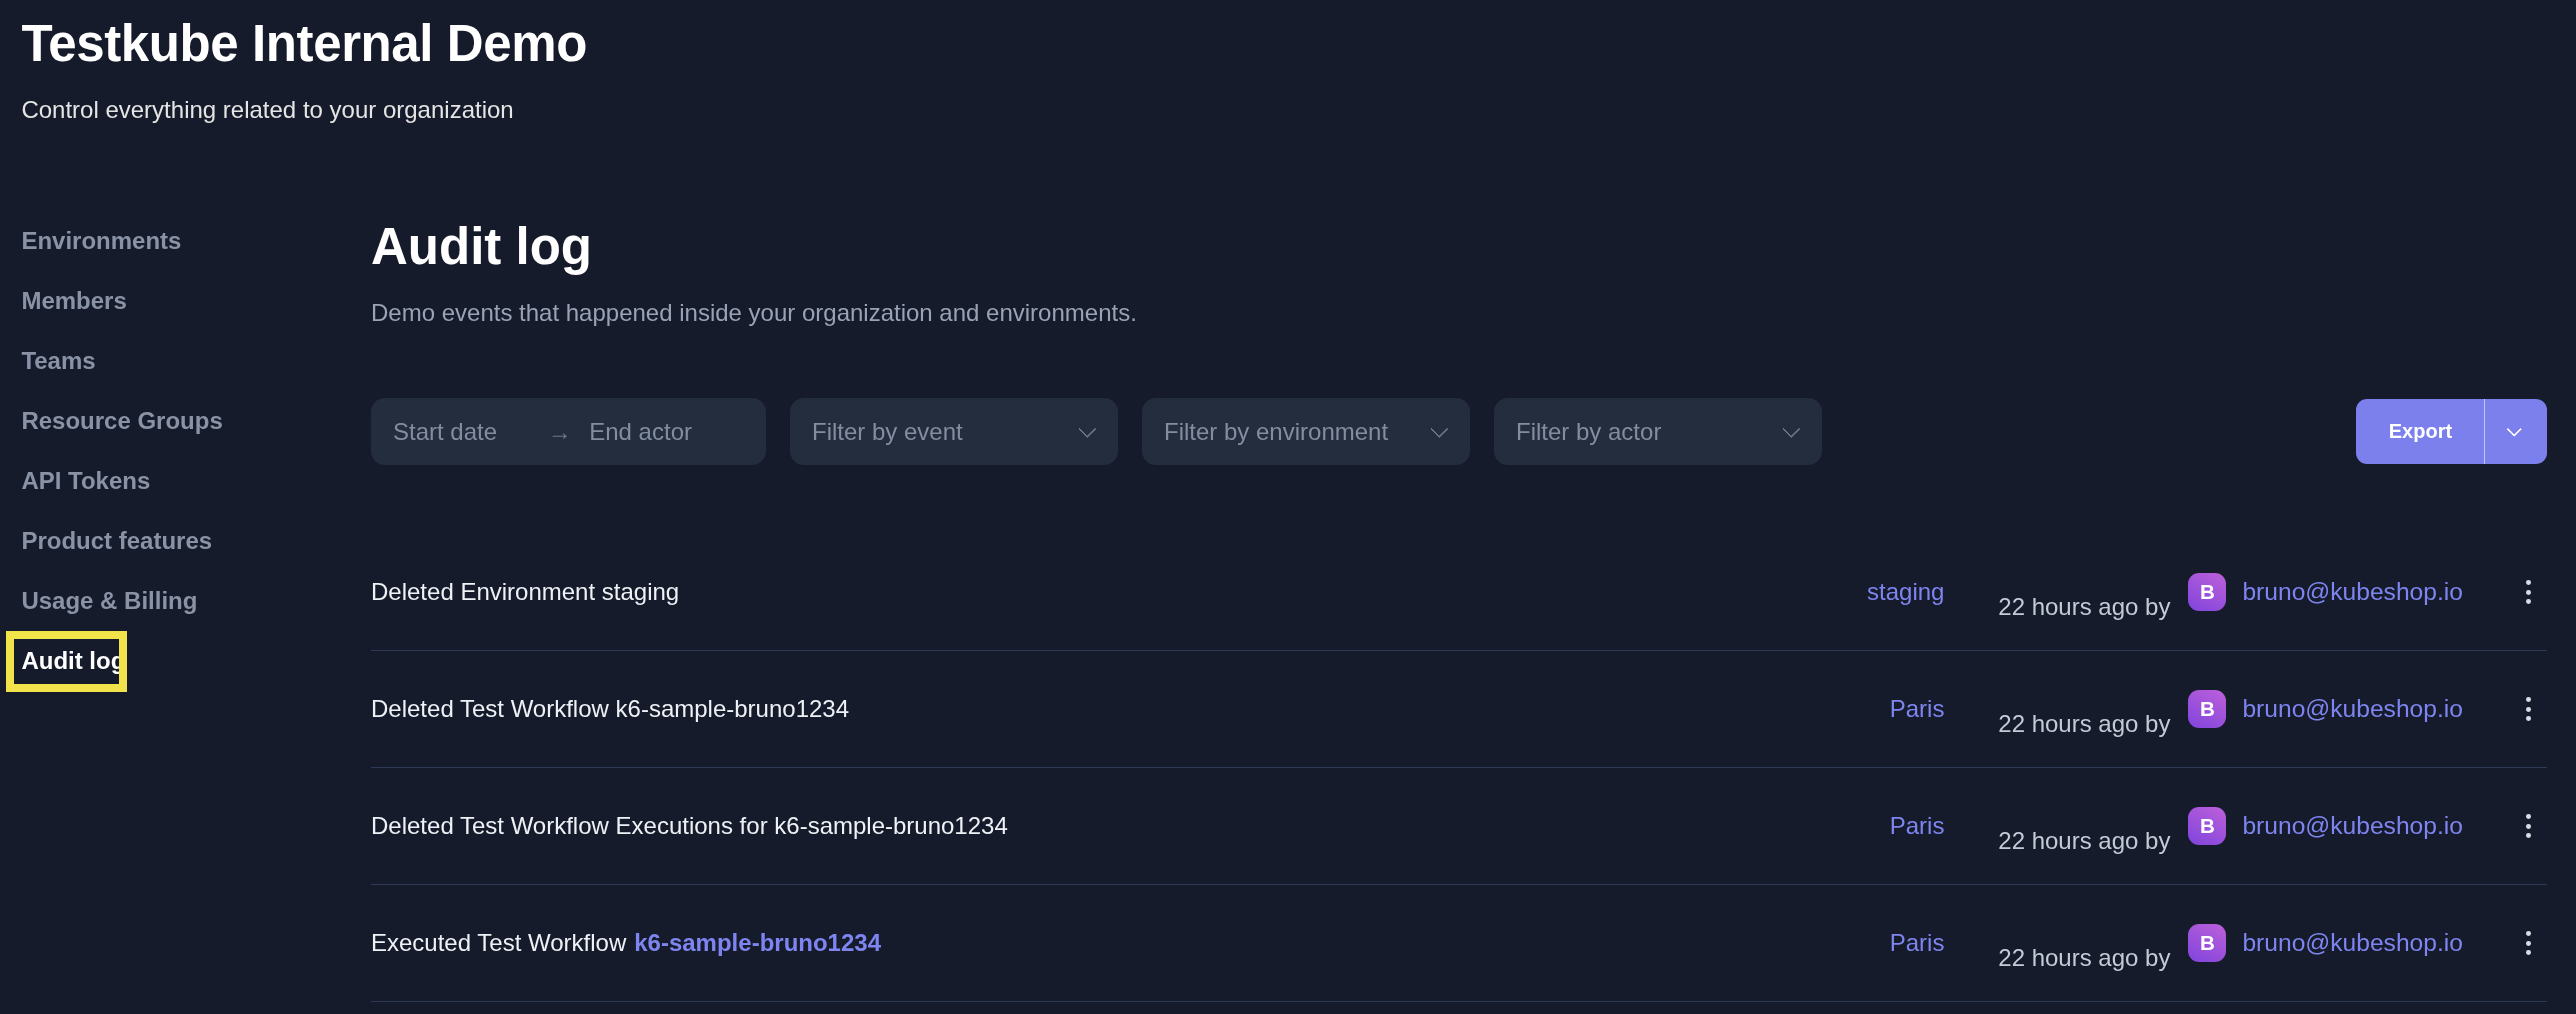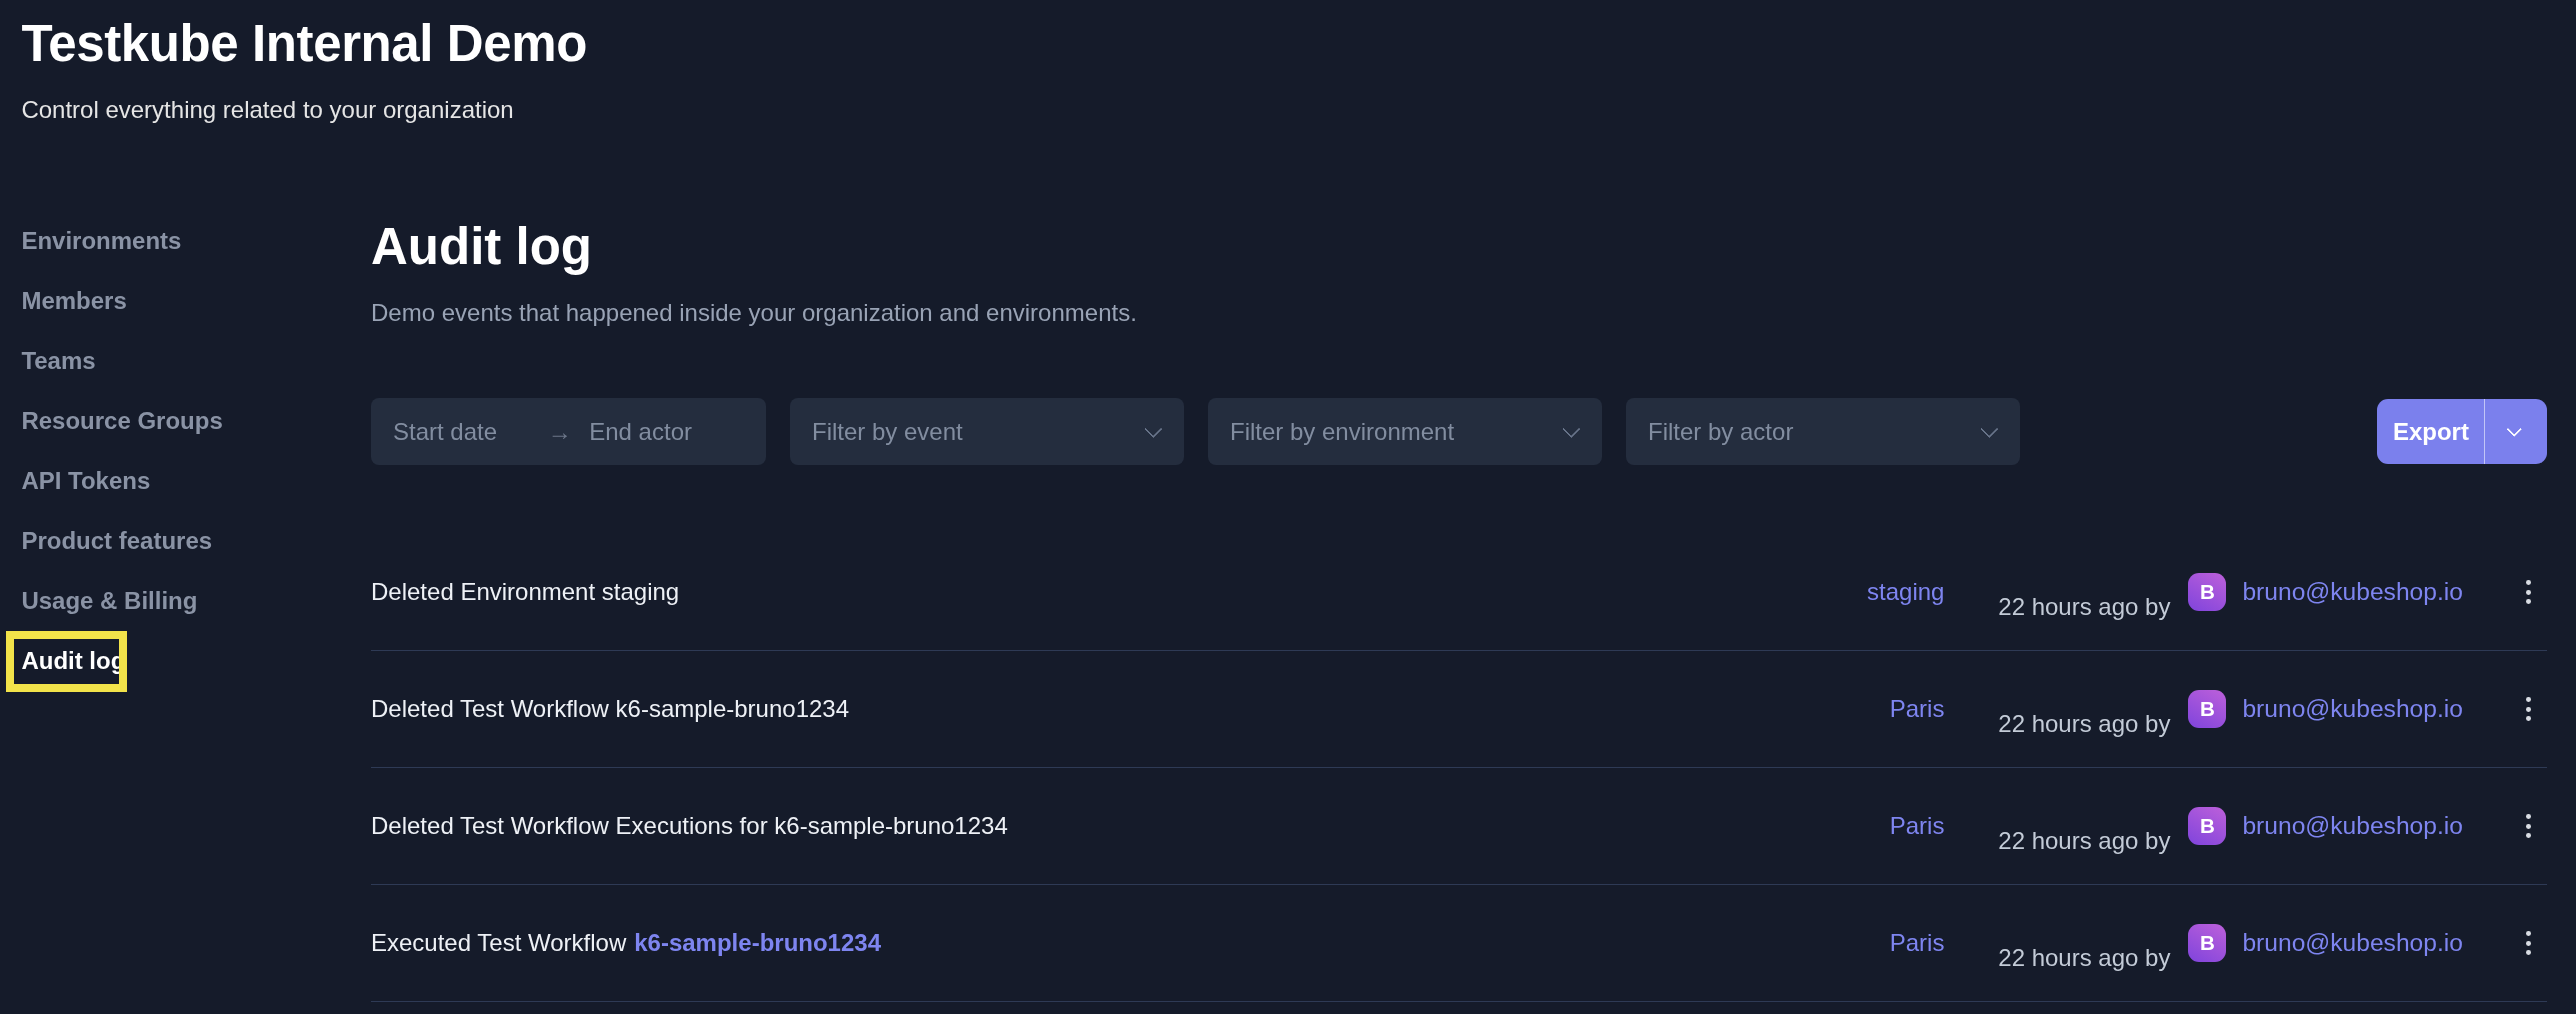--- a/index.html
+++ b/index.html
@@ -29,36 +29,36 @@
     display:block; position:absolute; left:5.6px; top:0; width:121px; height:61px;
     border:8px solid #f2e34a;
   }
 
   .main { flex:1; padding-right:28.6px; min-width:0; }
   h2 { margin:8px 0 0 0; font-size:51px; line-height:1.1; font-weight:700; color:#ffffff; }
   .desc { margin:24px 0 0 0; font-size:24px; color:#99a3b5; }
 
   
   .filters { display:flex; align-items:center; gap:24px; margin-top:71px; }
-  .fbox { height:67px; background:#242d3e; border-radius:8px; display:flex; align-items:center; }
+  .fbox { height:67px; background:#242d3e; border-radius:14px; display:flex; align-items:center; }
   .date-range { width:395px; padding:0 22px; }
-  .select { width:394px; padding:0 22px; justify-content:space-between; cursor:pointer;gap:36px; }
+  .select { width:328px; padding:0 22px; justify-content:space-between; cursor:pointer;gap:36px; }
   .ph { font-size:24px; color:#828da0; white-space:nowrap; }
   .date-range .ph { flex:1; }
   .date-range .ph.end { margin-left:17.5px; }
   .range-arrow { font-size:24px; color:#6c7689; flex:none; }
   .chev {
     width:12.7px; height:12.7px; flex:none;
     border-left:2.4px solid #68748a; border-bottom:2.4px solid #68748a;
     transform:rotate(-45deg) translateY(-3.2px); border-radius:0.8px;
   }
   .export { margin-left:auto; height:65px; display:flex; border-radius:11px; overflow:hidden; background:#7b80ed; flex:none; }
   .export-main {
-    width:108px; border:none; background:transparent; cursor:pointer;
-    font-family:"Liberation Sans", sans-serif; font-size:24px; font-weight:600; color:#ffffff;
+    width:129px; border:none; background:transparent; cursor:pointer;
+    font-family:"Liberation Sans", sans-serif; font-size:20px; font-weight:600; color:#ffffff;
     border-right:1.6px solid rgba(255,255,255,0.55);
   }
   .export-caret { width:62px; border:none; background:transparent; cursor:pointer; display:flex; align-items:center; justify-content:center; }
   .export-caret .chev { width:11px; height:11px; border-color:#ffffff; }
 
   
   .rows { margin-top:69px; }
   .row { height:117px; display:flex; align-items:center; border-bottom:1.6px solid #2e3a55; }
   .msg { flex:1; min-width:0; font-size:24px; color:#eef1f6; white-space:nowrap; overflow:hidden; }
   .link { color:#7e85f0; text-decoration:none; cursor:pointer; }

